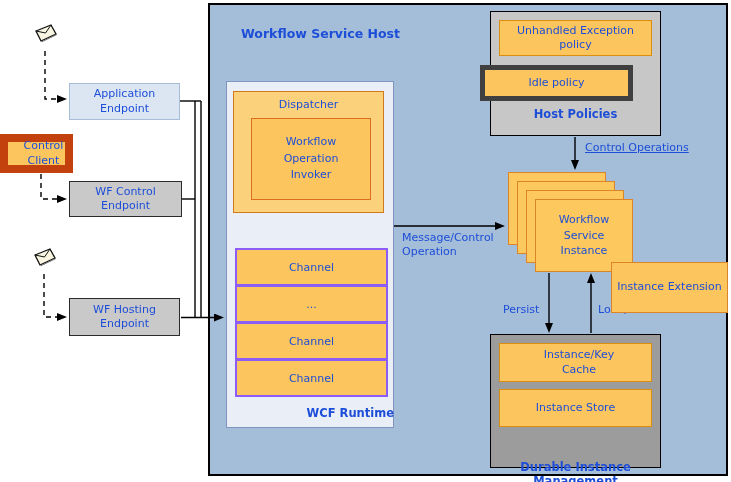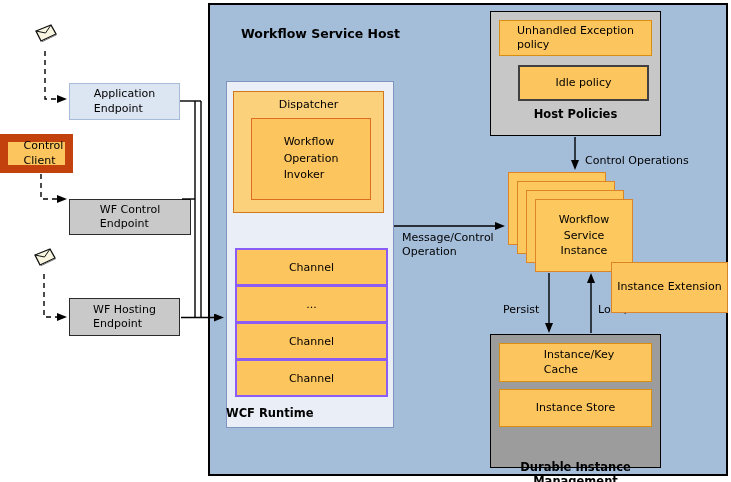--- a/index.html
+++ b/index.html
@@ -1,69 +1,69 @@
 <!DOCTYPE html>
 <html><head>
 <meta charset="utf-8">
 <style>
   html,body{margin:0;padding:0;background:#fff;}
   #canvas{
     position:relative;width:731px;height:482px;background:#ffffff;
-    font-family:"DejaVu Sans","Liberation Sans",sans-serif;color:#000000;overflow:hidden;
+    font-family:"DejaVu Sans","Liberation Sans",sans-serif;color:#1d4ed8;overflow:hidden;
   }
   .bx{
     position:absolute;box-sizing:border-box;display:flex;align-items:center;justify-content:center;
-    text-align:left;font-size:11px;line-height:1.3;white-space:pre-line;
+    text-align:center;font-size:11px;line-height:1.3;white-space:pre-line;
   }
   .lbl{position:absolute;font-size:11px;line-height:1.27;white-space:pre-line;}
 
   
   #host-box{left:208px;top:3px;width:520px;height:473px;background:#A4BDD9;border:2px solid #000;}
   #host-title{left:241px;top:26px;font-size:12.5px;font-weight:bold;}
 
   
   #wcf-panel{left:226px;top:81px;width:168px;height:347px;background:#E9EEF7;border:1px solid #8094C2;}
   #dispatcher{left:233px;top:91px;width:151px;height:122px;background:#FBD17C;border:1px solid #D2791E;align-items:flex-start;padding-top:6px;}
   #invoker{left:251px;top:118px;width:120px;height:82px;background:#FDC55D;border:1px solid #DD6E1F;line-height:1.5;}
   #channels{position:absolute;left:235px;top:248px;width:153px;}
   .channel{box-sizing:border-box;height:38px;margin-top:-1px;background:#FDC55D;border:2px solid #8b5cf6;
     display:flex;align-items:center;justify-content:center;font-size:11px;}
   .channel:first-child{margin-top:0;}
-  #wcf-label{left:226px;top:406px;width:168px;text-align:left;font-size:11.5px;font-weight:bold;}
+  #wcf-label{left:226px;top:406px;width:168px;text-align:right;font-size:11.5px;font-weight:bold;}
 
   
   #host-policies{left:490px;top:11px;width:171px;height:125px;background:#C7C7C7;border:1px solid #000;}
   #hp-item0{left:499px;top:20px;width:153px;height:36px;background:#FDC55D;border:1px solid #D98E12;}
-  #hp-item1{left:518px;top:65px;width:131px;height:36px;background:#FDC55D;border:2px solid #404040;}
+  #hp-item1{left:480px;top:65px;width:153px;height:36px;background:#FDC55D;border:5px solid #404040;}
   #hp-label{left:490px;top:107px;width:171px;text-align:center;font-size:11.5px;font-weight:bold;}
 
   
   .stk{position:absolute;box-sizing:border-box;width:98px;height:73px;background:#FDC95E;border:1px solid #DC8428;}
   #stk1{left:508px;top:172px;}
   #stk2{left:517px;top:181px;}
   #stk3{left:526px;top:190px;}
   #stk4{left:535px;top:199px;display:flex;align-items:center;justify-content:center;text-align:center;
     font-size:11px;line-height:1.45;white-space:pre-line;}
   #instance-extension{left:611px;top:262px;width:117px;height:51px;background:#FDC55D;border:1px solid #DC8428;z-index:5;}
 
   
   #dim{left:490px;top:334px;width:171px;height:134px;background:#9C9C9C;border:1px solid #000;}
   #dim-item0{left:499px;top:343px;width:153px;height:39px;background:#FDC55D;border:1px solid #D98E12;padding-left:7px;}
   #dim-item1{left:499px;top:389px;width:153px;height:38px;background:#FDC55D;border:1px solid #D98E12;}
   #dim-label{left:490px;top:434px;width:171px;text-align:center;font-size:11.5px;font-weight:bold;line-height:1.25;margin-top:26px;}
 
   
   #app-endpoint{left:69px;top:83px;width:111px;height:37px;background:#DCE5F2;border:1px solid #A7BCD8;}
   #control-client{left:0px;top:134px;width:73px;height:39px;background:#FDC55D;border:8px solid #c2410c;padding-left:14px;}
-  #wf-control{left:69px;top:199px;width:122px;height:36px;background:#C9C9C9;border:1px solid #2B2B2B;}
+  #wf-control{left:69px;top:181px;width:113px;height:36px;background:#C9C9C9;border:1px solid #2B2B2B;}
   #wf-hosting{left:69px;top:298px;width:111px;height:38px;background:#C9C9C9;border:1px solid #2B2B2B;}
 
   
   #msg-label{left:402px;top:231px;width:110px;text-align:left;}
-  #ctrl-ops-label{left:585px;top:154px;}
+  #ctrl-ops-label{left:585px;top:141px;text-decoration:underline;}
   #persist-label{left:503px;top:303px;}
   #load-create-label{left:598px;top:303px;}
 
   #connector-layer,.env-icon{position:absolute;pointer-events:none;}
   #connector-layer{left:0;top:0;z-index:10;}
   #env1{left:32px;top:22px;}
   #env2{left:31px;top:246px;}
 </style>
 </head>
 <body>

